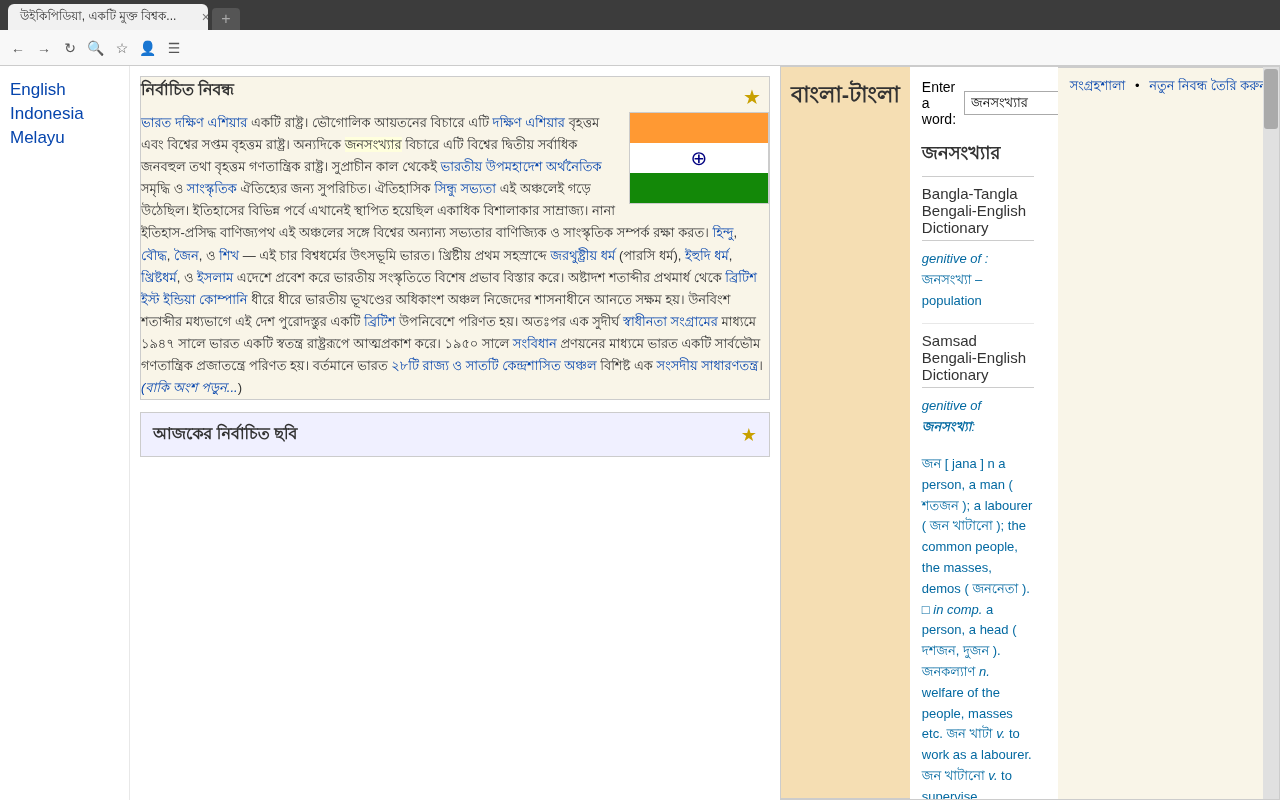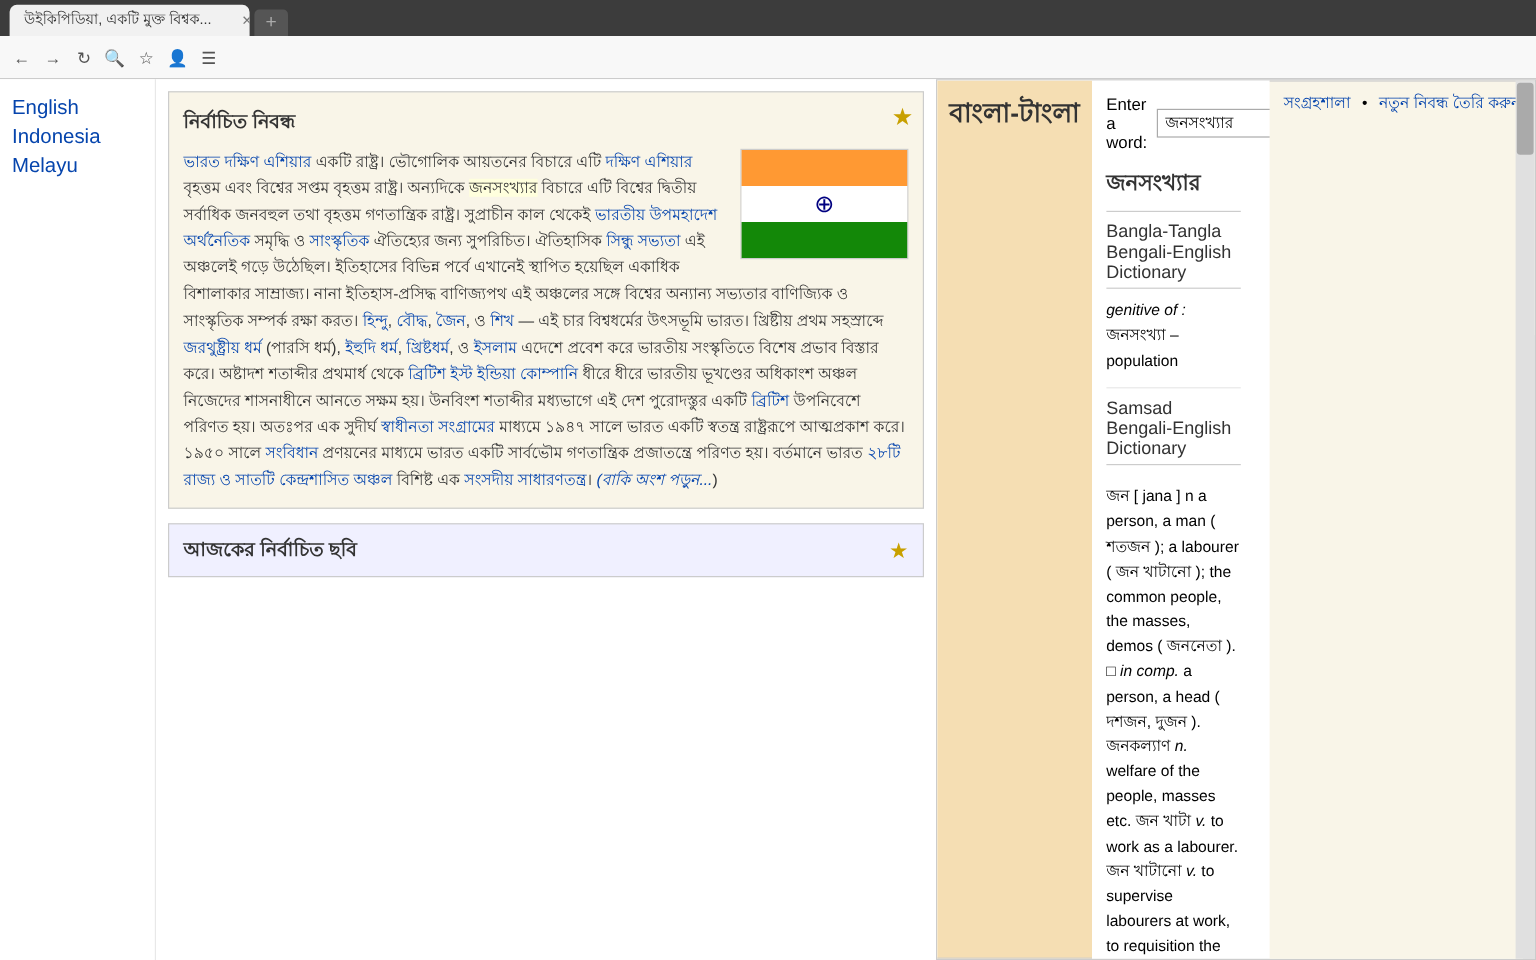--- a/index.html
+++ b/index.html
@@ -21,21 +21,21 @@
     .main-layout { display: flex; height: calc(800px - 66px); }
 
     
     .sidebar { width: 130px; padding: 10px; border-right: 1px solid #e8e8e8; background: #fff; }
     .sidebar-link { display: block; color: #0645ad; font-size: 17px; text-decoration: none; margin: 4px 0; }
 
     
     .content { flex: 1; padding: 10px; overflow-y: auto; background: #fff; }
 
     
-    .featured-box { border: 1px solid #ccc; background: #f9f5e8; padding: 12px; margin-bottom: 12px; position: relative; }
+    .featured-box { border: 1px solid #ccc; background: #f9f5e8; padding: 0; margin-bottom: 12px; position: relative; }
     .featured-title { font-size: 16px; font-weight: bold; color: #333; }
     .star-icon { position: absolute; top: 8px; right: 8px; color: #c8a000; font-size: 20px; }
 
     .article-content { font-size: 13px; line-height: 1.7; color: #333; }
     .article-content a { color: #0645ad; text-decoration: none; }
     .article-link { color: #0645ad; }
 
     
     .flag-container { float: right; margin: 0 0 8px 12px; }
     .flag-orange { background: #FF9933; height: 30px; }
@@ -56,21 +56,21 @@
     .dict-search-row { display: flex; align-items: center; gap: 8px; margin-bottom: 12px; }
     .dict-label { font-size: 14px; }
     .dict-input { height: 24px; border: 1px solid #aaa; padding: 0 6px; font-size: 13px; width: 160px; }
     .dict-btn { height: 24px; padding: 0 10px; font-size: 12px; background: #e0e0e0; border: 1px solid #aaa; cursor: pointer; text-decoration: underline; }
     .dict-btn-help { height: 28px; padding: 0 10px; font-size: 12px; background: #e0e0e0; border: 1px solid #aaa; cursor: pointer; }
 
     .dict-word-header { font-size: 18px; font-weight: bold; color: #333; border-bottom: 1px solid #ccc; padding-bottom: 6px; margin-bottom: 8px; }
 
     .dict-section { margin-bottom: 12px; }
     .dict-section-title { font-size: 15px; font-weight: normal; color: #333; border-bottom: 1px solid #ccc; padding-bottom: 4px; margin-bottom: 8px; }
-    .dict-entry { font-size: 13px; line-height: 1.6; color: #000000; }
+    .dict-entry { font-size: 13px; line-height: 1.6; color: #0369a1; }
     .dict-entry em { font-style: italic; }
     .dict-entry b { font-weight: bold; }
 
     .dict-footer { background: #f9f5e8; padding: 8px 12px; border-top: 1px solid #ccc; text-align: right; font-size: 13px; }
     .dict-footer a { color: #0645ad; text-decoration: none; }
 
     
     .image-box { border: 1px solid #ccc; background: #f0f0ff; padding: 8px 12px; display: flex; align-items: center; justify-content: space-between; }
     .image-box-title { font-size: 16px; font-weight: bold; color: #333; }
     .star-icon-sm { color: #c8a000; font-size: 18px; }
@@ -203,20 +203,23 @@
         </div>
         <div class="dict-entry">
           জনসংখ্যা – population
         </div>
       </div>
 
       <div class="section-divider"></div>
 
       <div class="dict-section">
         <div class="dict-section-title">Samsad Bengali-English Dictionary</div>
+        <div class="dict-entry">
+          <em>genitive of <b>জনসংখ্যা</b>:</em>
+        </div>
         <div class="dict-entry" style="margin-top:16px;">
           জন [ jana ] n a person, a man ( শতজন ); a labourer ( জন খাটানো ); the common people, the masses, demos ( জননেতা ). □ <em>in comp.</em> a person, a head ( দশজন, দুজন ). জনকল্যাণ <em>n.</em> welfare of the people, masses etc. জন খাটা <em>v.</em> to work as a labourer. জন খাটানো <em>v.</em> to supervise labourers at work, to requisition the service of a labourer. ~ গণ same as ~ সাধারণ । ~গণনা <em>n.</em> census. ~ গণেশ <em>n.</em> the presiding god of the common people or the proletariat. জনগণের দাবি public demand. ~ গোষ্ঠী <em>n.</em> a clan; a tribe. ~ তা <em>n.</em> an assembly or crowd of persons; a mob; the rabble; (pol.)
         </div>
       </div>
     </div>
 
     <div class="dict-footer">
       <a href="#">সংগ্রহশালা</a>
       <span style="margin:0 6px;">•</span>
       <a href="#">নতুন নিবন্ধ তৈরি করুন</a>

